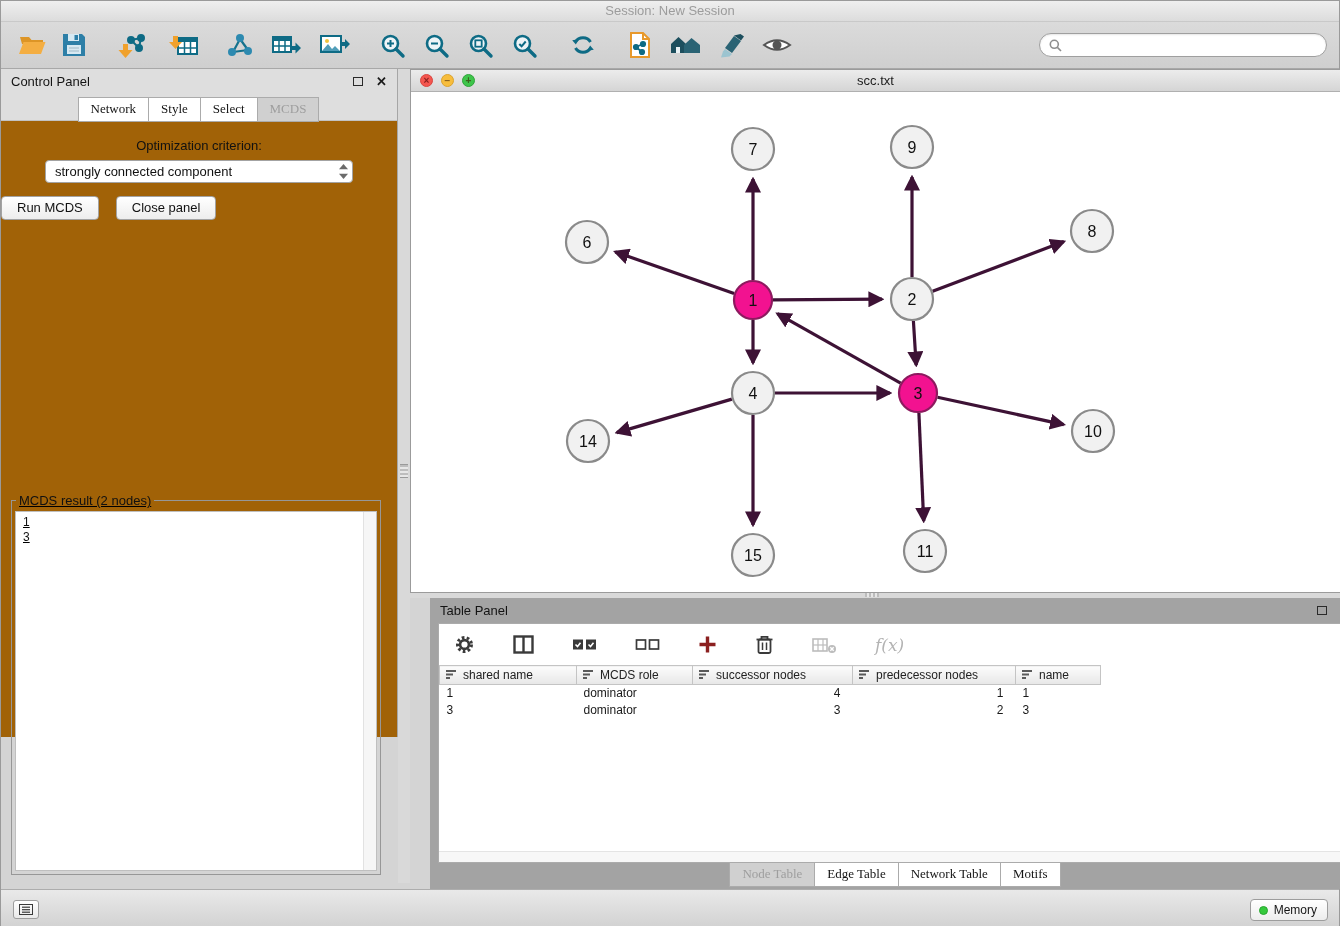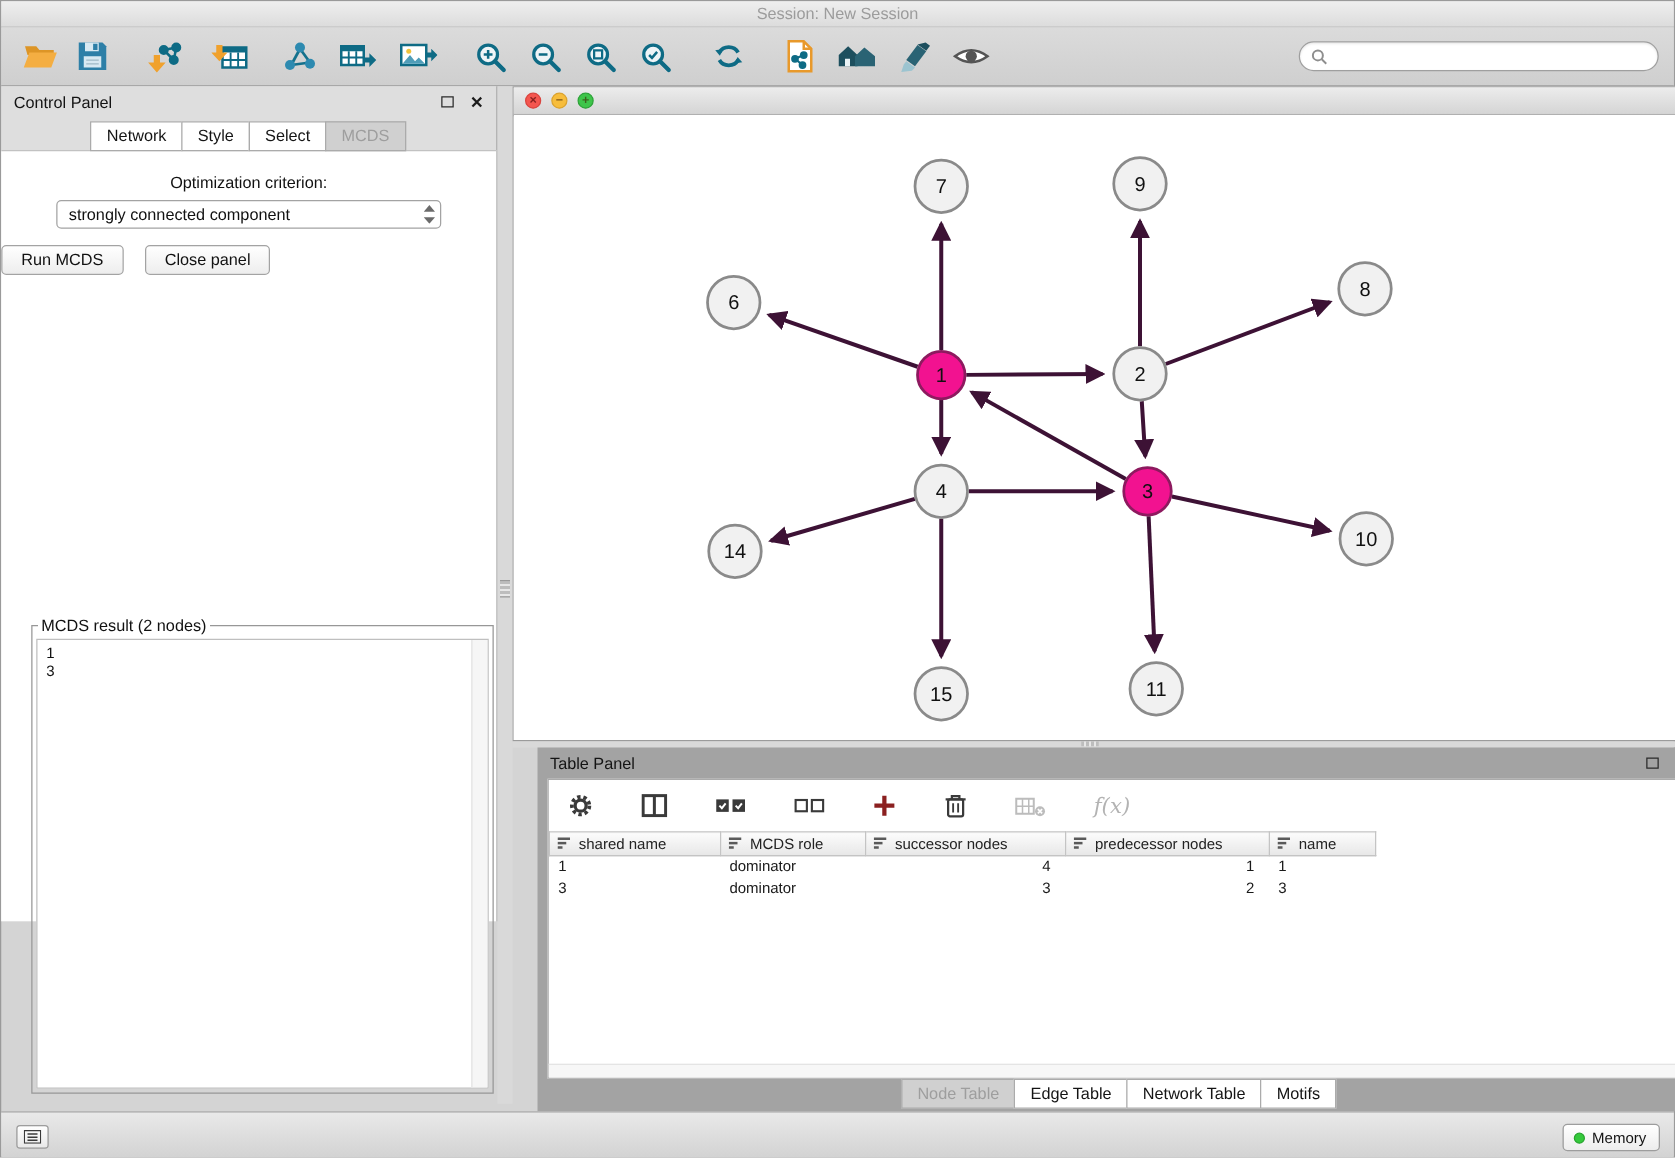--- a/index.html
+++ b/index.html
@@ -24,32 +24,32 @@
   .searchbox input { border:none; outline:none; flex:1; font-size:13px; background:transparent; margin-left:5px; font-family:inherit; }
 
   
   .control-panel { position:absolute; left:0; top:68px; width:397px; height:668px;
     background:#dedede; border-right:1px solid #a6a6a6; }
   .panel-header { height:25px; display:flex; align-items:center; padding:0 10px; font-size:13px; color:#141414; }
   .panel-header .spacer { flex:1; }
   .sq-icon { width:10px; height:9px; border:1.5px solid #2a2a2a; display:inline-block; margin-right:13px; }
   .x-icon { font-size:13px; font-weight:bold; color:#1a1a1a; line-height:10px; }
   .cp-tabs { display:flex; justify-content:center; margin-top:3px; position:relative; z-index:2; }
-  .tab, .tab2 { font-size:13px; padding:3px 12px 4px; background:#fff; border:1px solid #ababab; margin-left:-1px; color:#141414; white-space:nowrap; }
+  .tab, .tab2 { font-size:13px; padding:3px 12px 4px; background:#fff; border:1px solid #ababab; margin-left:-1px; color:#141414; white-space:nowrap;font-family:Liberation Serif, serif; }
   .tab.active, .tab2.active { background:#d0d0d0; color:#9e9e9e; }
-  .cp-content { position:absolute; top:51px; left:0; right:0; bottom:0; background:#ffffff; border-top:1px solid #c2c2c2; }
+  .cp-content { position:absolute; top:51px; left:0; right:0; bottom:0; background:#a16207; border-top:1px solid #c2c2c2; }
   .opt-label { text-align:center; margin-top:17px; font-size:13px; color:#111; }
   .combo { width:308px; margin:7px auto 0; height:23px; background:#fff; border:1px solid #a3a3a3; border-radius:4px;
     display:flex; align-items:center; padding:0 4px 0 9px; font-size:13px; color:#111; }
   .combo .cval { flex:1; }
   .btn-row { display:flex; gap:17px; margin-top:13px; }
   .btn { font-size:13px; padding:3px 15px 4px; background:linear-gradient(#ffffff,#ededed);
     border:1px solid #a3a3a3; border-radius:4px; color:#111; font-family:inherit; }
-  .result-box { position:absolute; left:24px; width:370px; top:372px; height:382px;
-    border:1px solid #979797; margin:0; padding:3px; }
+  .result-box { position:absolute; left:10px; width:370px; top:372px; height:382px;
+    border:1px solid #979797; margin:0; padding:3px;text-decoration:underline; }
   .result-box legend { font-size:13px; color:#111; padding:0 3px; margin-left:1px; }
   .result-inner { position:relative; width:100%; height:100%; background:#fff; border:1px solid #bfbfbf;
     font-size:12px; color:#111; padding:3px 16px 3px 7px; overflow:hidden; }
   .result-inner .line { line-height:15px; }
   .result-inner::after { content:""; position:absolute; top:0; right:0; bottom:0; width:12px;
     background:#f6f6f6; border-left:1px solid #e2e2e2; }
 
   
   .v-splitter { position:absolute; left:397px; top:68px; width:12px; height:814px; background:#d9d9d9; }
   .v-splitter .grip { position:absolute; top:395px; left:2px; width:8px; height:14px;
@@ -297,20 +297,21 @@
     </div>
   <div class="h-splitter">
       <div class="grip-h"></div>
     </div>
 
   <div class="network-window">
     <div class="net-titlebar">
       <span class="tl red">×</span>
       <span class="tl yellow">−</span>
       <span class="tl green">+</span>
+      <span class="net-title">scc.txt</span>
     </div>
     <div class="net-canvas">
       <svg id="network-svg" width="929" height="499">
           <defs>
             <marker id="arrow" viewBox="0 0 10 10" refX="8.5" refY="5" markerWidth="5" markerHeight="5" orient="auto">
               <path d="M0 0 L10 5 L0 10 z" fill="#3d1235"></path>
             </marker>
           </defs>
           <line x1="342.0" y1="187.0" x2="342.0" y2="86.0" stroke="#3d1235" stroke-width="3.2" marker-end="url(#arrow)"></line>
           <line x1="323.1" y1="200.4" x2="204.3" y2="158.9" stroke="#3d1235" stroke-width="3.2" marker-end="url(#arrow)"></line>

